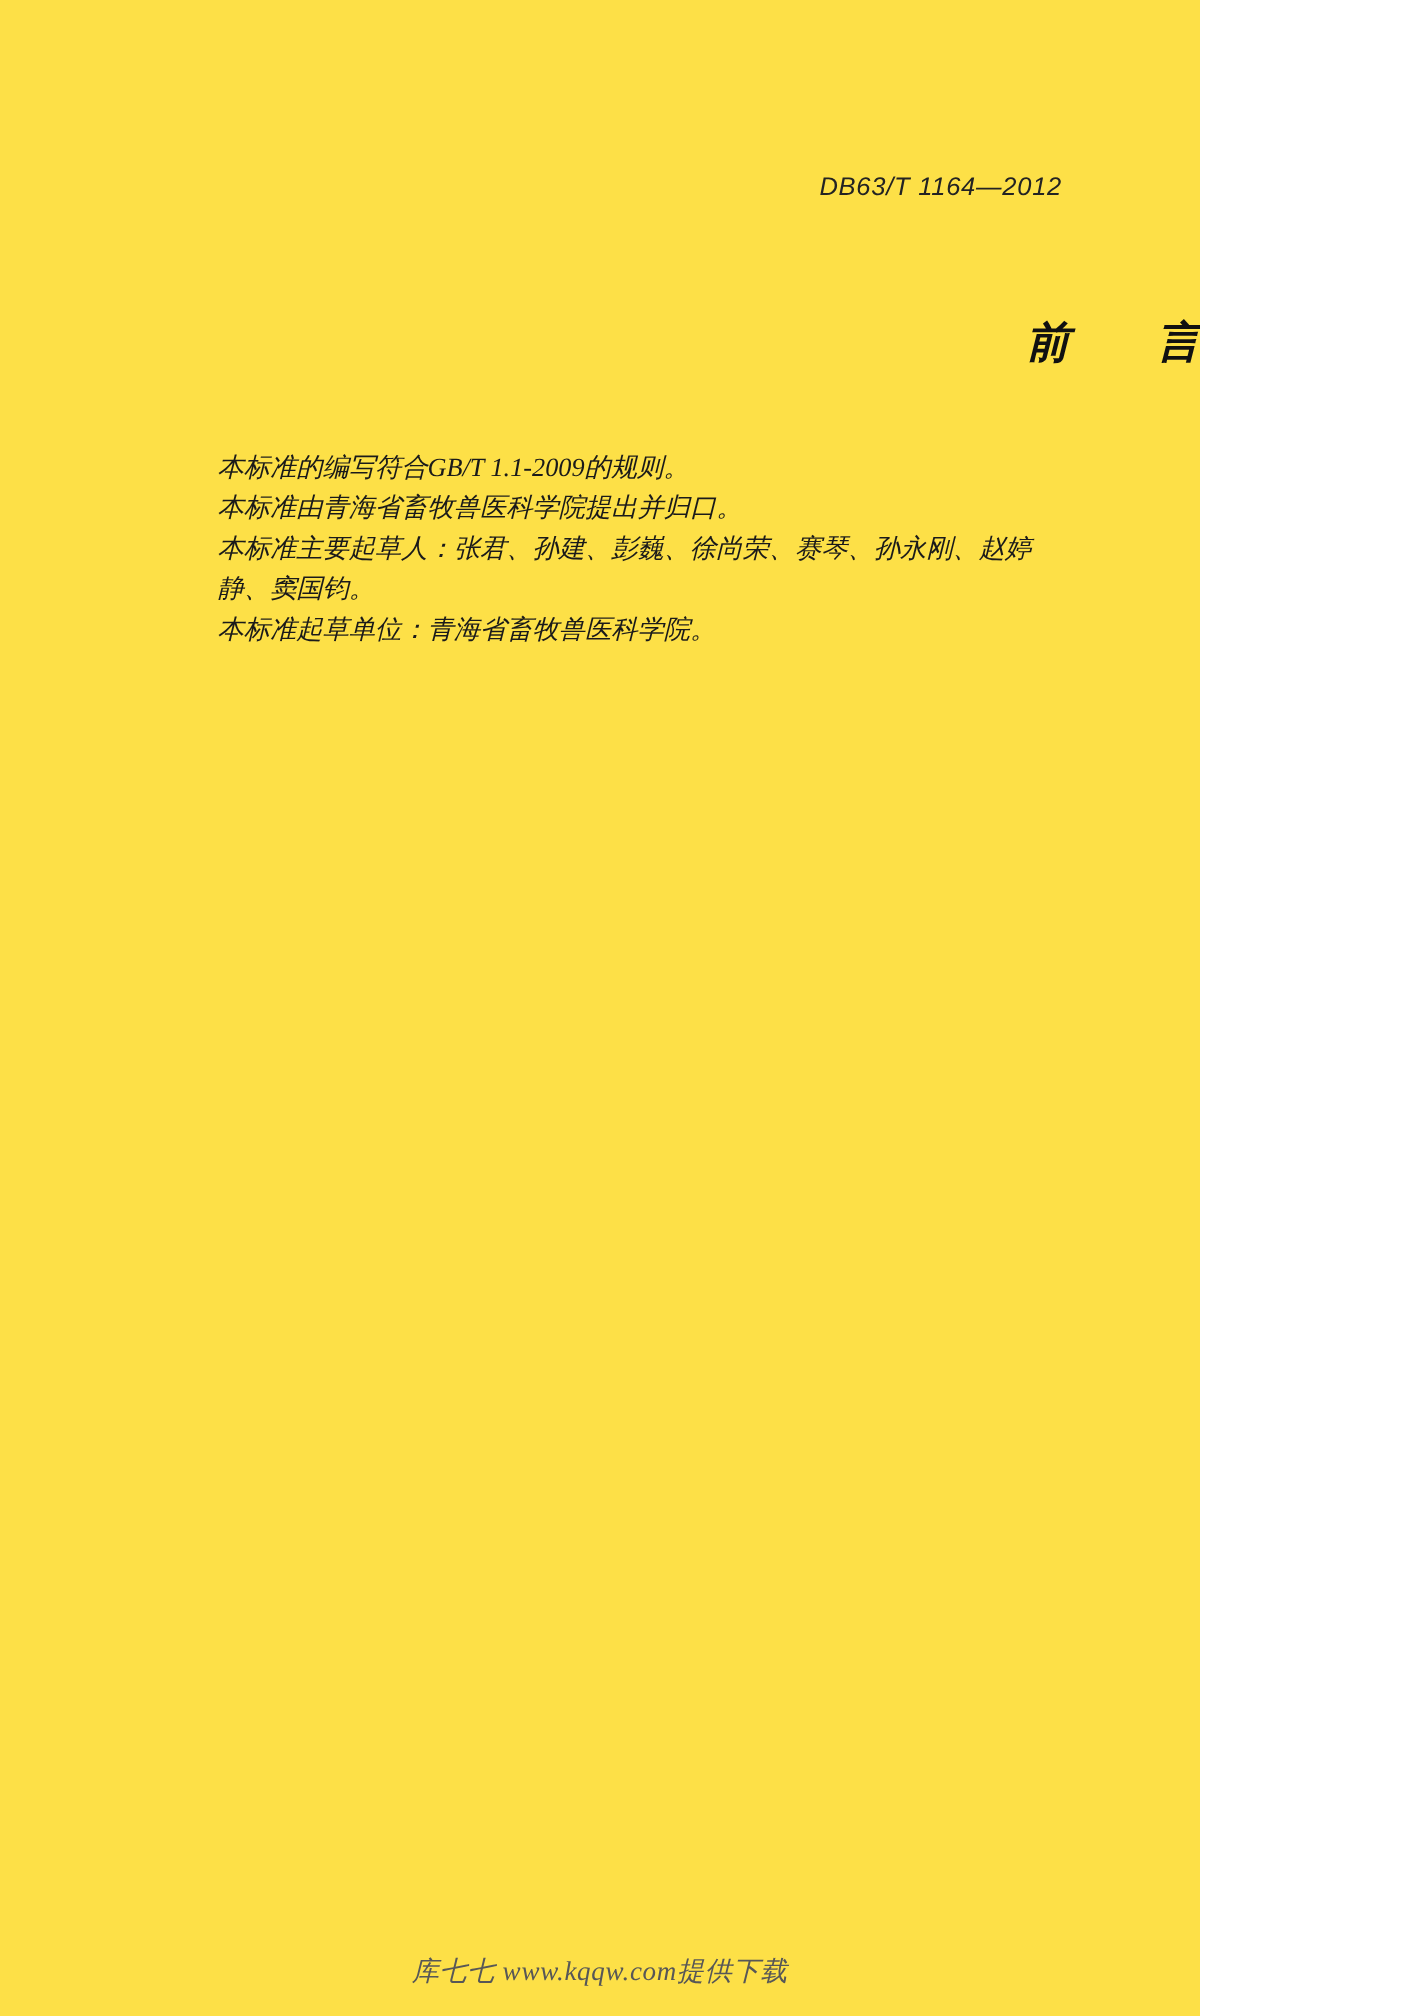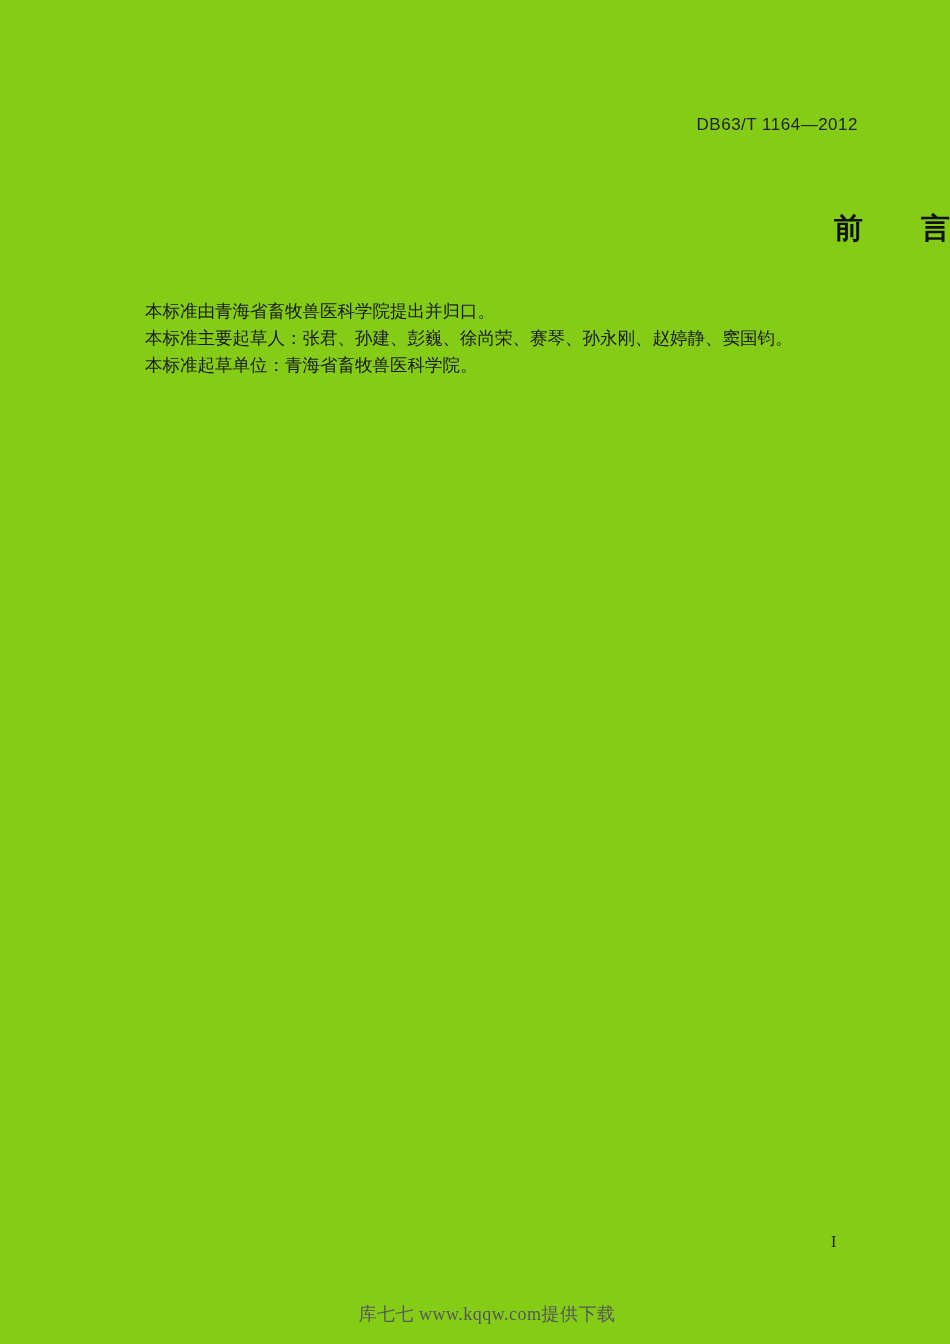--- a/index.html
+++ b/index.html
@@ -2,26 +2,27 @@
 <html><head>
 <meta charset="utf-8">
 <style>
   html, body {
     margin: 0;
     padding: 0;
     background: #ffffff;
   }
   .page {
     position: relative;
-    width: 950px;
+    width: 800px;
     height: 1344px;
-    background: #84cc16;
+    background: #fde047;
     overflow: hidden;
     font-family: "Liberation Serif", serif;
     color: #1a1a1a;
+    font-style: italic;
   }
   .doc-number {
     position: absolute;
     top: 115px;
     right: 92px;
     font-family: "Liberation Sans", sans-serif;
     font-size: 17px;
     letter-spacing: 0.5px;
     color: #232323;
     white-space: pre;
@@ -60,33 +61,33 @@
   }
   .watermark {
     position: absolute;
     top: 1302px;
     left: 0;
     width: 100%;
     text-align: center;
     font-size: 18px;
     color: #575757;
     letter-spacing: 0.5px;
-    margin-left: 12px;
   }
 </style>
 </head>
 <body>
 
 <div class="page">
 
   <div class="doc-number">DB63/T 1164—2012</div>
 
   <div class="foreword-title">前　　言</div>
 
   <div class="foreword-body">
+    <p>本标准的编写符合GB/T 1.1-2009的规则。</p>
     <p>本标准由青海省畜牧兽医科学院提出并归口。</p>
     <p>本标准主要起草人：张君、孙建、彭巍、徐尚荣、赛琴、孙永刚、赵婷静、窦国钧。</p>
     <p>本标准起草单位：青海省畜牧兽医科学院。</p>
   </div>
 
   <div class="page-number">I</div>
 
   <div class="watermark">库七七 www.kqqw.com提供下载</div>
 
 </div>

